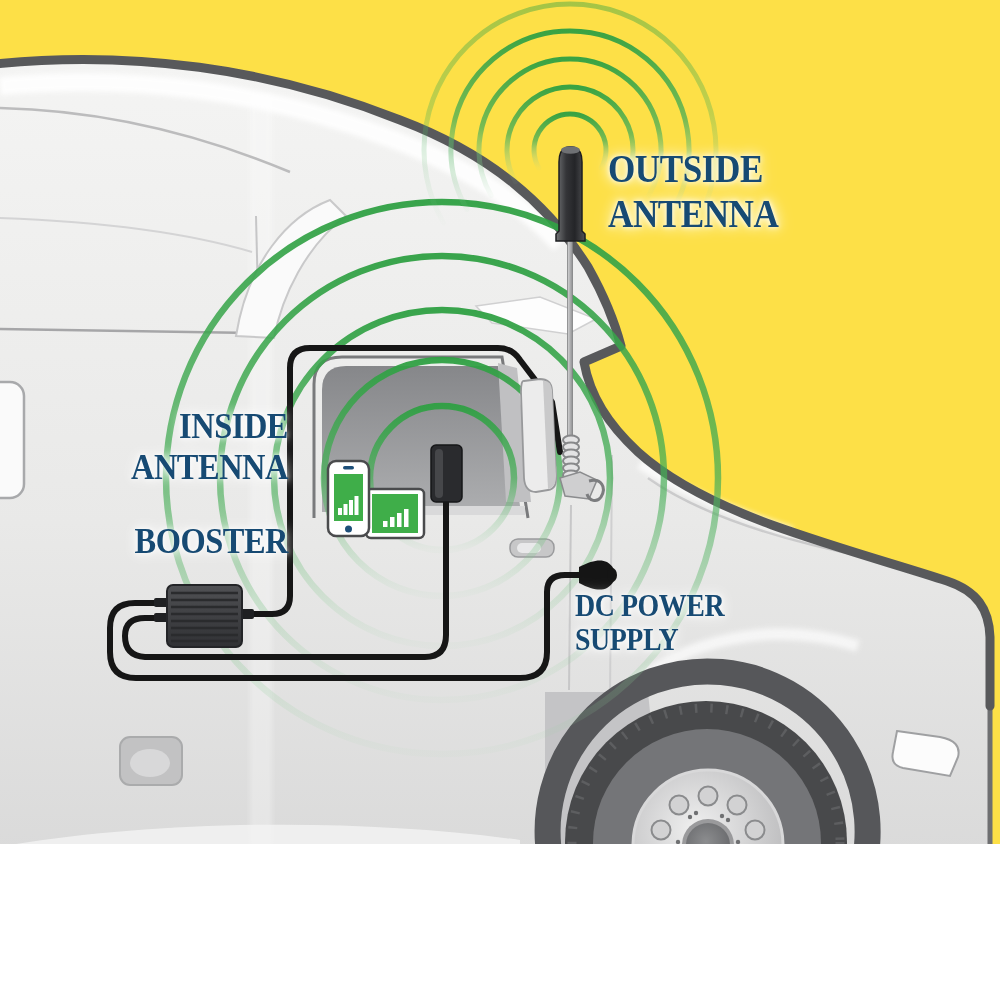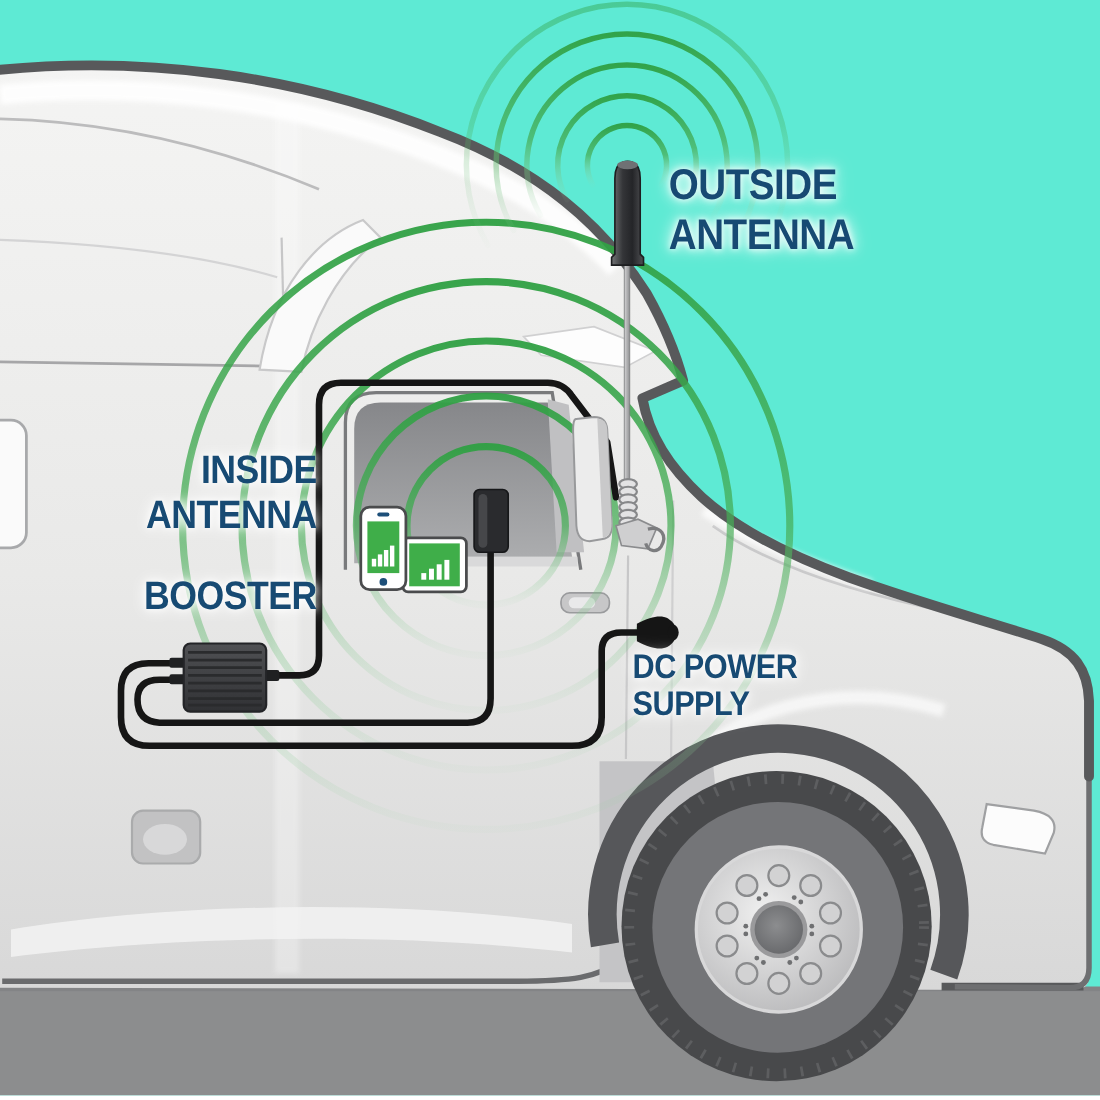--- a/index.html
+++ b/index.html
@@ -1,18 +1,18 @@
 <!DOCTYPE html>
 <html><head>
 <meta charset="utf-8">
 <style>
   html,body { margin:0; padding:0; background:#fff; }
   .stage {
-    position:relative; width:1000px; height:996px; overflow:hidden;
-    background:#5eead4; font-family:Liberation Sans, sans-serif;
+    position:relative; width:1000px; height:844px; overflow:hidden;
+    background:#fde047; font-family:Liberation Serif, serif;
   }
   .stage svg { position:absolute; inset:0; }
   .label {
     position:absolute; font-weight:800; color:#174a73;
     letter-spacing:-0.5px; white-space:pre-line; line-height:1.15;
     text-shadow:0 0 6px rgba(255,255,255,.95), 0 0 12px rgba(255,255,255,.85), 0 0 18px rgba(255,255,255,.7);
     transform:scaleX(.9);
   }
   .lbl-outside { left:608px; top:147px; font-size:39px; transform-origin:left top; }
   .lbl-inside  { left:0; width:288px; text-align:right; top:406px; font-size:36px; transform-origin:right top; }

